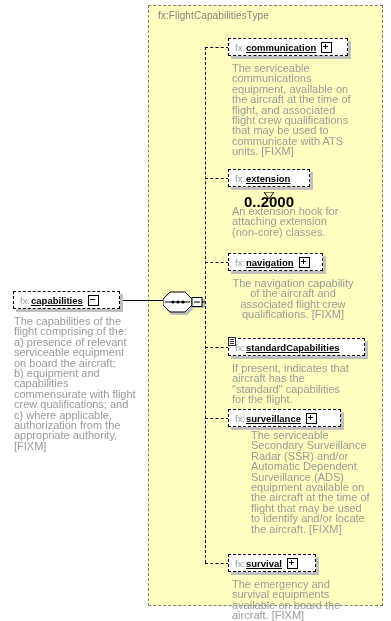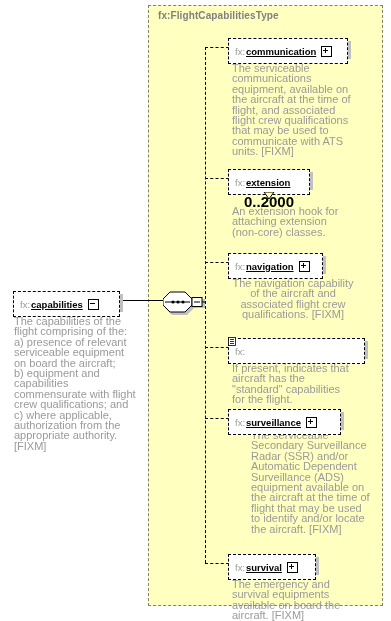--- a/index.html
+++ b/index.html
@@ -31,31 +31,31 @@
     height: 601px;
     background: #ffffc0;
     border: 1px dashed #808070;
     box-sizing: border-box;
   }
   .type-title {
     position: absolute;
     left: 158px;
     top: 10px;
     font-size: 10px;
-    font-weight: bold;
+    font-weight: normal;
     color: #808080;
     letter-spacing: 0.1px;
     white-space: nowrap;
   }
 
   
   .node {
     position: absolute;
     box-sizing: border-box;
-    height: 26px;
+    height: 18px;
     background: #ffffff;
     border: 1px dashed #000000;
     display: flex;
     align-items: center;
     padding-left: 6px;
     padding-right: 4px;
     z-index: 5;
   }
   .node-shadow {
     position: absolute;
@@ -242,20 +242,21 @@
   <div class="node" style="left:228px; top:338px; width:137px;">
     <span class="attr-glyph">
       <svg width="8" height="9" viewBox="0 0 8 9">
         <rect x="0.5" y="0.5" width="7" height="8" fill="#ffffff" stroke="#000000" stroke-width="0.8"></rect>
         <line x1="2" y1="2.5" x2="6" y2="2.5" stroke="#000000" stroke-width="0.8"></line>
         <line x1="2" y1="4.5" x2="6" y2="4.5" stroke="#000000" stroke-width="0.8"></line>
         <line x1="2" y1="6.5" x2="6" y2="6.5" stroke="#000000" stroke-width="0.8"></line>
       </svg>
     </span>
     <span class="prefix">fx:</span>
+    <span class="nm">standardCapabilities</span>
   </div>
   <div class="annot" style="left:232px; top:363px; width:122px;">If present, indicates that aircraft has the "standard" capabilities for the flight.</div>
 
   <div class="node-shadow" style="left:231px; top:412px; width:113px; height:18px;"></div>
   <div class="node" style="left:228px; top:409px; width:113px;">
     <span class="prefix">fx:</span>
     <span class="nm">surveillance</span>
     <span class="expander plus"></span>
   </div>
   <div class="annot" style="left:232px; top:430px; width:122px;margin-left:19px;">The serviceable Secondary Surveillance Radar (SSR) and/or Automatic Dependent Surveillance (ADS) equipment available on the aircraft at the time of flight that may be used to identify and/or locate the aircraft. [FIXM]</div>

